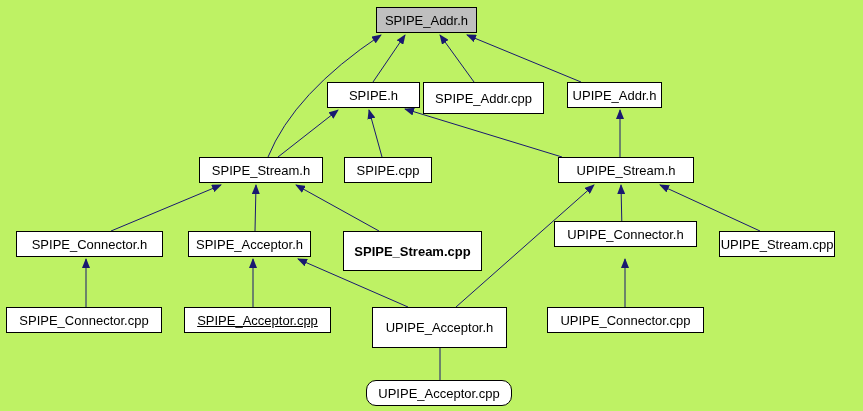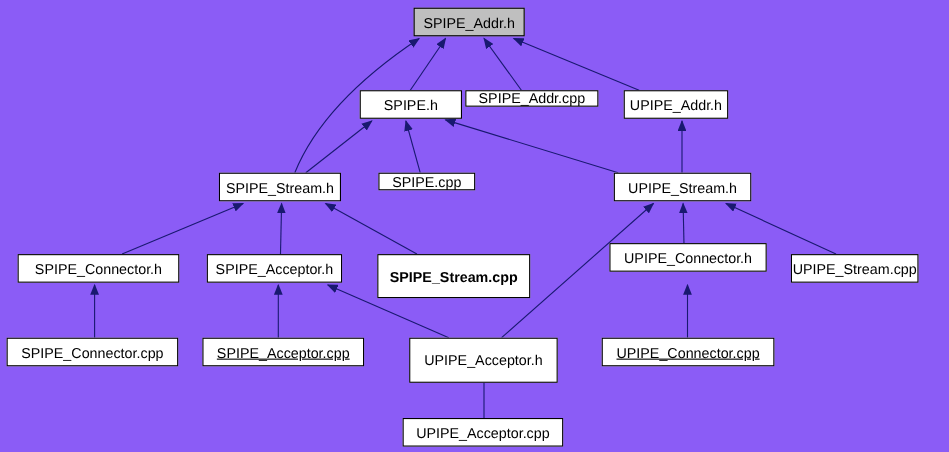--- a/index.html
+++ b/index.html
@@ -35,21 +35,21 @@
     font-size: 13px;
     line-height: 1;
     white-space: nowrap;
     color: #000000;
     cursor: pointer;
   }
 </style>
 </head>
 <body>
 
-<div id="canvas" style="background: #8b5cf6;">
+<div id="canvas" style="background: #bef264;">
   <svg id="edge-layer" width="863" height="411" viewBox="0 0 863 411" xmlns="http://www.w3.org/2000/svg">
     <defs>
       <marker id="arrow" markerUnits="userSpaceOnUse" markerWidth="10" markerHeight="8" viewBox="0 0 10 8" refX="9" refY="4" orient="auto">
         <path id="arrow-shape" d="M0,0 L10,4 L0,8 Z" style="fill: rgb(25, 25, 112);"></path>
       </marker>
     </defs>
     <g id="edge-group">
         <path d="M373,82 L405,35" class="edge" marker-end="url(#arrow)" style="stroke: rgb(25, 25, 112);"></path>
         <path d="M474,82 L440,35" class="edge" marker-end="url(#arrow)" style="stroke: rgb(25, 25, 112);"></path>
         <path d="M581,82 L467,35" class="edge" marker-end="url(#arrow)" style="stroke: rgb(25, 25, 112);"></path>
@@ -71,33 +71,33 @@
         <path d="M440,380 L440,335" class="edge" marker-end="url(#arrow)" style="stroke: rgb(25, 25, 112);"></path>
       </g>
   </svg>
   <div id="node-layer">
       <div class="node" style="left: 376px; top: 7px; width: 101px; height: 26px; background: rgb(191, 191, 191); border-color: rgb(0, 0, 0); color: rgb(0, 0, 0);">
         <span>SPIPE_Addr.h</span>
       </div>
       <div class="node" style="left: 327px; top: 82px; width: 93px; height: 26px; background: rgb(255, 255, 255); border-color: rgb(0, 0, 0); color: rgb(0, 0, 0);">
         <span>SPIPE.h</span>
       </div>
-      <div class="node" style="left: 423px; top: 82px; width: 121px; height: 15px; background: rgb(255, 255, 255); border-color: rgb(0, 0, 0); color: rgb(0, 0, 0);">
+      <div class="node" style="left: 423px; top: 82px; width: 121px; height: 32px; background: rgb(255, 255, 255); border-color: rgb(0, 0, 0); color: rgb(0, 0, 0);">
         <span>SPIPE_Addr.cpp</span>
       </div>
       <div class="node" style="left: 567px; top: 82px; width: 95px; height: 26px; background: rgb(255, 255, 255); border-color: rgb(0, 0, 0); color: rgb(0, 0, 0);">
         <span>UPIPE_Addr.h</span>
       </div>
-      <div class="node" style="left: 199px; top: 157px; width: 111px; height: 26px; background: rgb(255, 255, 255); border-color: rgb(0, 0, 0); color: rgb(0, 0, 0);">
+      <div class="node" style="left: 199px; top: 157px; width: 124px; height: 26px; background: rgb(255, 255, 255); border-color: rgb(0, 0, 0); color: rgb(0, 0, 0);">
         <span>SPIPE_Stream.h</span>
       </div>
-      <div class="node" style="left: 344px; top: 157px; width: 88px; height: 16px; background: rgb(255, 255, 255); border-color: rgb(0, 0, 0); color: rgb(0, 0, 0);">
+      <div class="node" style="left: 344px; top: 157px; width: 88px; height: 26px; background: rgb(255, 255, 255); border-color: rgb(0, 0, 0); color: rgb(0, 0, 0);">
         <span>SPIPE.cpp</span>
       </div>
-      <div class="node" style="left: 558px; top: 157px; width: 125px; height: 26px; background: rgb(255, 255, 255); border-color: rgb(0, 0, 0); color: rgb(0, 0, 0);">
+      <div class="node" style="left: 558px; top: 157px; width: 136px; height: 26px; background: rgb(255, 255, 255); border-color: rgb(0, 0, 0); color: rgb(0, 0, 0);">
         <span>UPIPE_Stream.h</span>
       </div>
       <div class="node" style="left: 16px; top: 231px; width: 147px; height: 26px; background: rgb(255, 255, 255); border-color: rgb(0, 0, 0); color: rgb(0, 0, 0);">
         <span>SPIPE_Connector.h</span>
       </div>
       <div class="node" style="left: 188px; top: 231px; width: 123px; height: 26px; background: rgb(255, 255, 255); border-color: rgb(0, 0, 0); color: rgb(0, 0, 0);">
         <span>SPIPE_Acceptor.h</span>
       </div>
       <div class="node" style="left: 343px; top: 231px; width: 139px; height: 40px; background: rgb(255, 255, 255); border-color: rgb(0, 0, 0); color: rgb(0, 0, 0); font-weight: bold;">
         <span>SPIPE_Stream.cpp</span>
@@ -110,20 +110,20 @@
       </div>
       <div class="node" style="left: 6px; top: 307px; width: 156px; height: 26px; background: rgb(255, 255, 255); border-color: rgb(0, 0, 0); color: rgb(0, 0, 0);">
         <span>SPIPE_Connector.cpp</span>
       </div>
       <div class="node" style="left: 184px; top: 307px; width: 147px; height: 26px; background: rgb(255, 255, 255); border-color: rgb(0, 0, 0); color: rgb(0, 0, 0); text-decoration: underline;">
         <span>SPIPE_Acceptor.cpp</span>
       </div>
       <div class="node" style="left: 372px; top: 307px; width: 135px; height: 41px; background: rgb(255, 255, 255); border-color: rgb(0, 0, 0); color: rgb(0, 0, 0);">
         <span>UPIPE_Acceptor.h</span>
       </div>
-      <div class="node" style="left: 547px; top: 307px; width: 157px; height: 26px; background: rgb(255, 255, 255); border-color: rgb(0, 0, 0); color: rgb(0, 0, 0); text-decoration: underline;">
+      <div class="node" style="left: 547px; top: 307px; width: 157px; height: 26px; background: rgb(255, 255, 255); border-color: rgb(0, 0, 0); color: rgb(0, 0, 0);">
         <span>UPIPE_Connector.cpp</span>
       </div>
-      <div class="node" style="left: 366px; top: 380px; width: 146px; height: 26px; background: rgb(255, 255, 255); border-color: rgb(0, 0, 0); color: rgb(0, 0, 0);">
+      <div class="node" style="left: 366px; top: 380px; width: 146px; height: 26px; background: rgb(255, 255, 255); border-color: rgb(0, 0, 0); color: rgb(0, 0, 0); border-radius: 10px;">
         <span>UPIPE_Acceptor.cpp</span>
       </div>
     </div>
 </div>
 
 </body></html>

